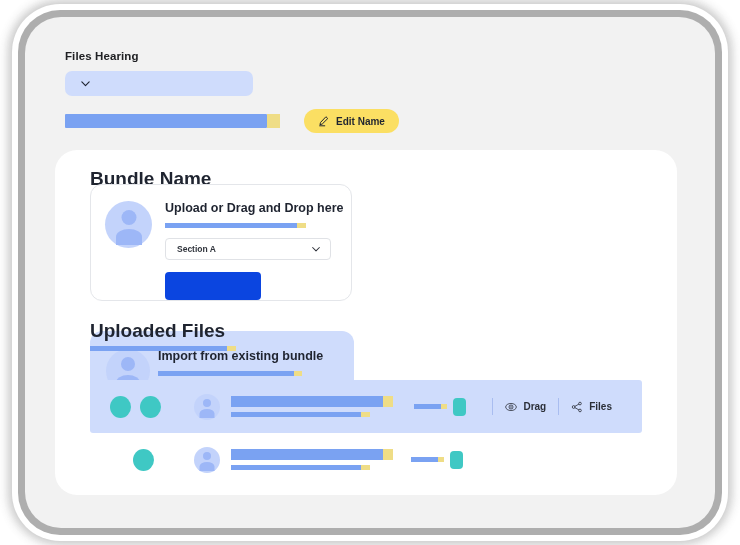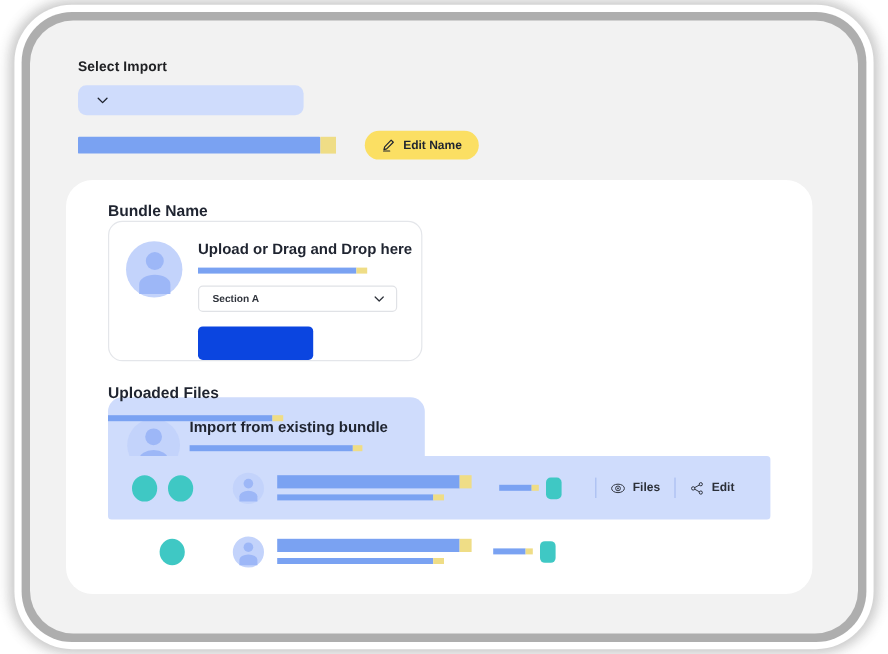--- a/index.html
+++ b/index.html
@@ -69,21 +69,21 @@
   .edit-name .lbl{font-size:10px;font-weight:700;color:#1f2430;}
   .pencil{width:12px;height:12px;flex:0 0 auto;}
 
   
   .panel{
     position:absolute;left:55px;top:150px;width:622px;height:345px;
     background:#ffffff;border-radius:22px;
   }
 
   .section-title{
-    font-size:13px;font-weight:700;color:#1f2430;
+    font-size:19px;font-weight:700;color:#1f2430;
     margin:0;
   }
   .bundle-title{position:absolute;left:35px;top:18px;}
 
   
   .cards{
     position:absolute;left:35px;top:34px;width:553px;height:125px;
     display:flex;gap:24px;flex-direction:column;
   }
   .card{
@@ -195,21 +195,21 @@
 </head>
 <body>
 
 <div class="stage">
 
   <div class="shadow-frame"></div>
   <div class="device"></div>
 
   <div class="header">
 
-    <p class="select-label">Select Import</p>
+    <p class="select-label">Files Hearing</p>
 
     <div class="hearing-select">
       <span class="chev">
         <svg viewBox="0 0 16 16" width="13" height="13">
           <path d="M3.5 6 L8 10.5 L12.5 6" fill="none" stroke="#1f2430" stroke-width="1.4" stroke-linecap="round" stroke-linejoin="round"></path>
         </svg>
       </span>
     </div>
 
     <div class="header-row">
@@ -313,31 +313,31 @@
           <span class="teal-chip"></span>
         </div>
         <div class="row-actions">
           <span class="divider"></span>
           <span class="act">
             <svg viewBox="0 0 18 18" width="12" height="12">
               <ellipse cx="9" cy="9" rx="8" ry="5.3" fill="none" stroke="#2b2f38" stroke-width="1.2"></ellipse>
               <circle cx="9" cy="9" r="3" fill="none" stroke="#2b2f38" stroke-width="1.2"></circle>
               <circle cx="9" cy="9" r="1.1" fill="#2b2f38"></circle>
             </svg>
-            <span class="lbl">Files</span>
+            <span class="lbl">Drag</span>
           </span>
           <span class="divider"></span>
           <span class="act">
             <svg viewBox="0 0 18 18" width="12" height="12">
               <circle cx="13.5" cy="3.8" r="2" fill="none" stroke="#2b2f38" stroke-width="1.2"></circle>
               <circle cx="4" cy="9" r="2.1" fill="none" stroke="#2b2f38" stroke-width="1.2"></circle>
               <circle cx="13.5" cy="14.2" r="2" fill="none" stroke="#2b2f38" stroke-width="1.2"></circle>
               <path d="M5.9 8 L11.6 4.8 M5.9 10 L11.6 13.2" stroke="#2b2f38" stroke-width="1.2" stroke-linecap="round"></path>
             </svg>
-            <span class="lbl">Edit</span>
+            <span class="lbl">Files</span>
           </span>
         </div>
       </div>
 
       <div class="file-row">
         <div class="dots">
           <span class="dot" style="margin-left:23px;"></span>
         </div>
         <div class="row-avatar">
           <div class="avatar sm">

